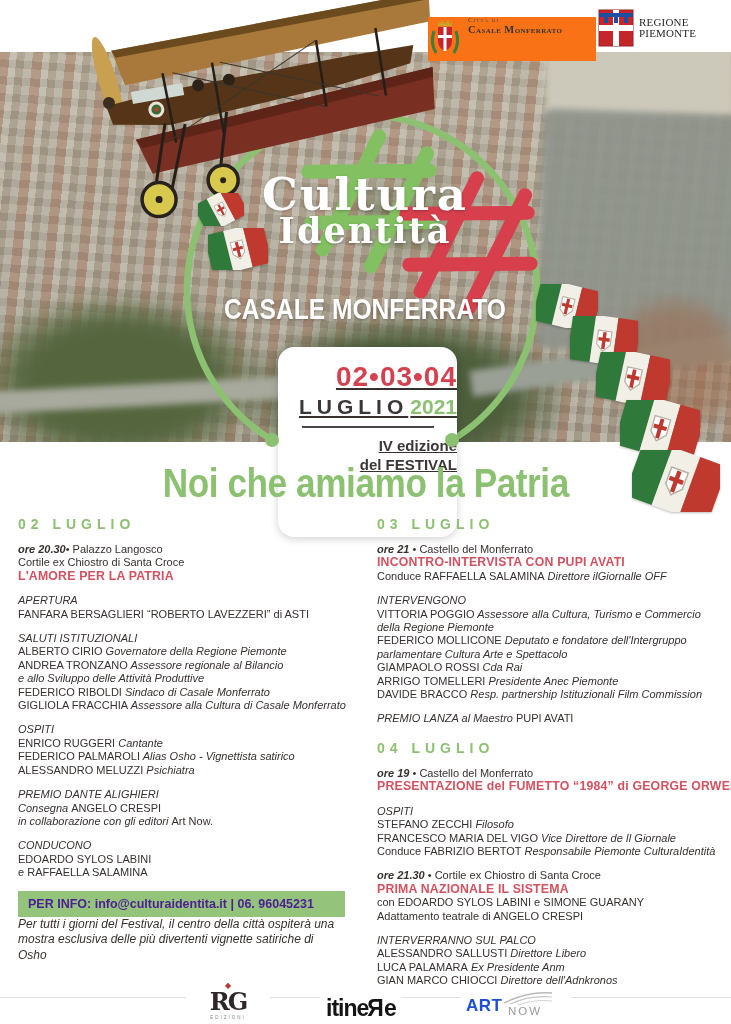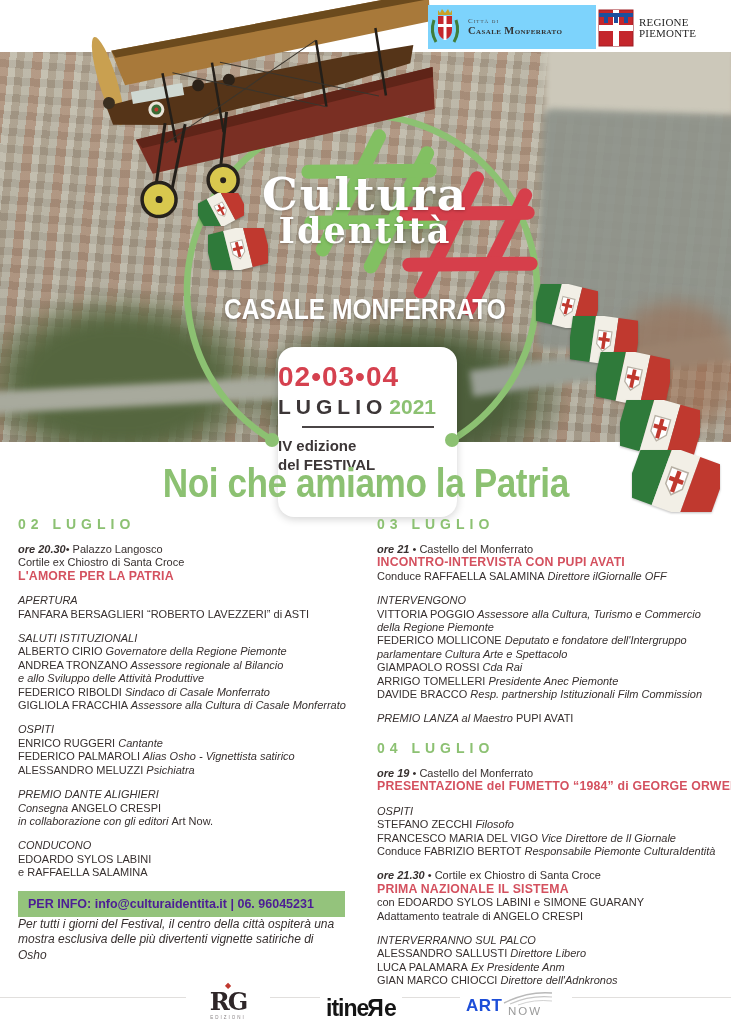--- a/index.html
+++ b/index.html
@@ -26,21 +26,21 @@
   .ph-plaza{left:540px;top:60px;width:205px;height:240px;background:#8f948c;border-radius:8px;
             filter:blur(3px);opacity:.92;transform:rotate(2deg);}
   .ph-pale{left:545px;top:-6px;width:190px;height:72px;background:#ccc8ba;filter:blur(3px);}
   .ph-road1{left:-10px;top:330px;width:380px;height:22px;background:#a8aa9d;filter:blur(3px);transform:rotate(-3deg);}
   .ph-road2{left:470px;top:300px;width:270px;height:26px;background:#9aa096;filter:blur(3px);transform:rotate(-8deg);}
   .ph-roofs{left:610px;top:250px;width:130px;height:130px;background:#9c6b4e;filter:blur(9px);opacity:.55;border-radius:50%;}
 
   .topband{position:absolute;left:0;top:0;width:731px;height:52px;background:#fff;}
 
   
-  .logo-casale{position:absolute;left:428px;top:5px;width:168px;height:44px;display:flex;align-items:center;background:#7dd3fc;}
+  .logo-casale{position:absolute;left:428px;top:17px;width:168px;height:44px;display:flex;align-items:flex-start;background:#f97316;}
   .logo-casale .txt{margin-left:6px;font-family:"Liberation Serif",serif;line-height:1.05;}
   .logo-casale .t1{font-size:7px;letter-spacing:1px;color:#4a4a4a;font-variant:small-caps;}
   .logo-casale .t2{font-size:10.5px;font-weight:bold;color:#333;font-variant:small-caps;letter-spacing:.4px;}
   .logo-piemonte{position:absolute;left:598px;top:6px;width:130px;height:44px;display:flex;align-items:center;background:#fff;}
   .logo-piemonte .txt{margin-left:5px;font-family:"Liberation Serif",serif;font-size:11px;line-height:1.02;color:#262626;letter-spacing:.2px;}
 
   
   .circle-svg{position:absolute;left:160px;top:85px;pointer-events:none;}
   .plane-svg{position:absolute;left:15px;top:0px;pointer-events:none;}
   .hash-svg{position:absolute;left:285px;top:120px;pointer-events:none;}
@@ -49,22 +49,22 @@
   .brand{position:absolute;left:165px;width:400px;text-align:center;color:#fff;
          font-family:"DejaVu Serif",serif;font-weight:bold;letter-spacing:2px;
          text-shadow:0 1px 3px rgba(0,0,0,.25);}
   .brand1{top:168px;font-size:45px;}
   .brand2{top:210px;font-size:35px;}
   .city-label{position:absolute;left:165px;top:292px;width:400px;text-align:center;color:#fff;
       font-size:30px;font-weight:bold;letter-spacing:0px;text-shadow:0 1px 3px rgba(0,0,0,.3);}
   .city-label span{display:inline-block;transform:scaleX(.82);}
 
   
-  .datebox{position:absolute;left:278px;top:347px;width:179px;height:170px;background:#fff;border-radius:16px;
-           box-shadow:0 2px 8px rgba(0,0,0,.18);text-align:left;}
+  .datebox{position:absolute;left:278px;top:347px;width:179px;height:190px;background:#fff;border-radius:16px;
+           box-shadow:0 2px 8px rgba(0,0,0,.18);text-align:right;text-decoration:underline;}
   .db-dates{margin-top:14px;font-size:28px;font-weight:bold;color:var(--datered);letter-spacing:1px;}
   .db-month{margin-top:2px;font-size:21px;font-weight:bold;color:#3c3637;letter-spacing:5px;}
   .db-month .year{color:var(--green);letter-spacing:0px;margin-left:2px;}
   .db-divider{width:132px;height:2px;background:#4a4546;margin:7px auto 8px auto;}
   .db-ed{font-size:15px;font-weight:bold;color:#3c3637;line-height:19px;}
 
   .dot{position:absolute;width:14px;height:14px;border-radius:50%;background:var(--green);}
 
   .claim{position:absolute;left:0;top:462px;width:731px;text-align:center;color:var(--green);
          font-size:40px;font-weight:bold;line-height:42px;}

